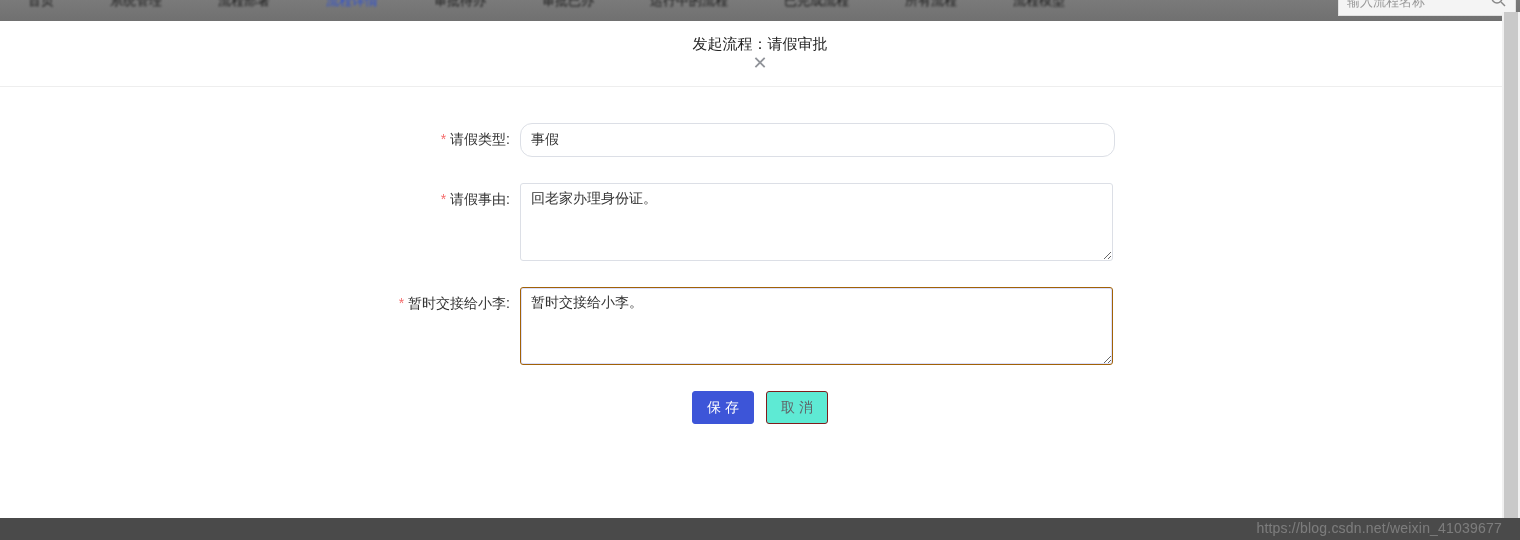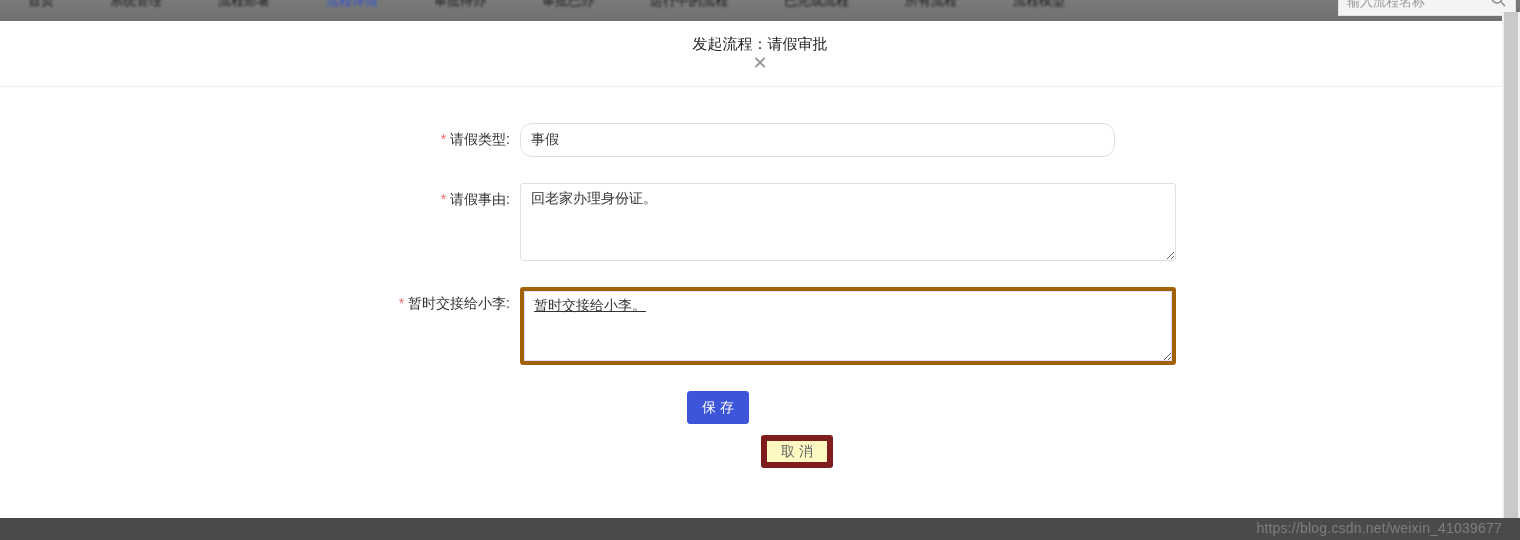--- a/index.html
+++ b/index.html
@@ -55,41 +55,41 @@
       width: 460px; min-width: 460px; text-align: right;
       padding-right: 10px; line-height: 32px; color: #333; font-size: 14px;
     }
     .req::before { content: "*"; color: #f56c6c; margin-right: 4px; }
     .input {
       width: 595px; height: 34px;
       border: 1px solid #dcdfe6; border-radius: 12px;
       padding: 0 10px; font-size: 14px; color: #333; outline: none;
     }
     .textarea {
-      width: 656px; height: 78px;
+      width: 593px; height: 78px;
       border: 1px solid #dcdfe6; border-radius: 3px;
       padding: 6px 10px; font-size: 14px; color: #333; outline: none;
       resize: both; font-family: inherit;
     }
     .textarea.focused {
-      border: 4px solid #a16207; box-shadow: 0 0 0 1px rgba(106,124,242,0.25) inset; text-decoration: underline;
+      border: 1px solid #a16207; box-shadow: 0 0 0 1px rgba(106,124,242,0.25) inset;
     }
     .btn-row {
       display: flex; justify-content: center; gap: 12px; margin-top: 8px;
     }
     .btn {
       height: 33px; min-width: 60px; padding: 0 14px;
       border-radius: 3px; font-size: 14px; cursor: pointer;
       display: inline-flex; align-items: center; justify-content: center;
     }
     .btn-primary {
       background: #3d55d8; color: #fff; border: 1px solid #3d55d8;
     }
     .btn-default {
-      background: #fef9c3; color: #606266; border: 6px solid #7f1d1d; margin-top: 44px;
+      background: #5eead4; color: #606266; border: 1px solid #7f1d1d;
     }
     .bottom-bar {
       position: absolute; left: 0; right: 0; bottom: 0; height: 22px;
       background: #4a4a4a;
     }
     .watermark {
       position: absolute; right: 18px; bottom: 4px;
       font-size: 14px; color: rgba(255,255,255,0.28);
       font-family: Arial,sans-serif; letter-spacing: .2px;
     }

